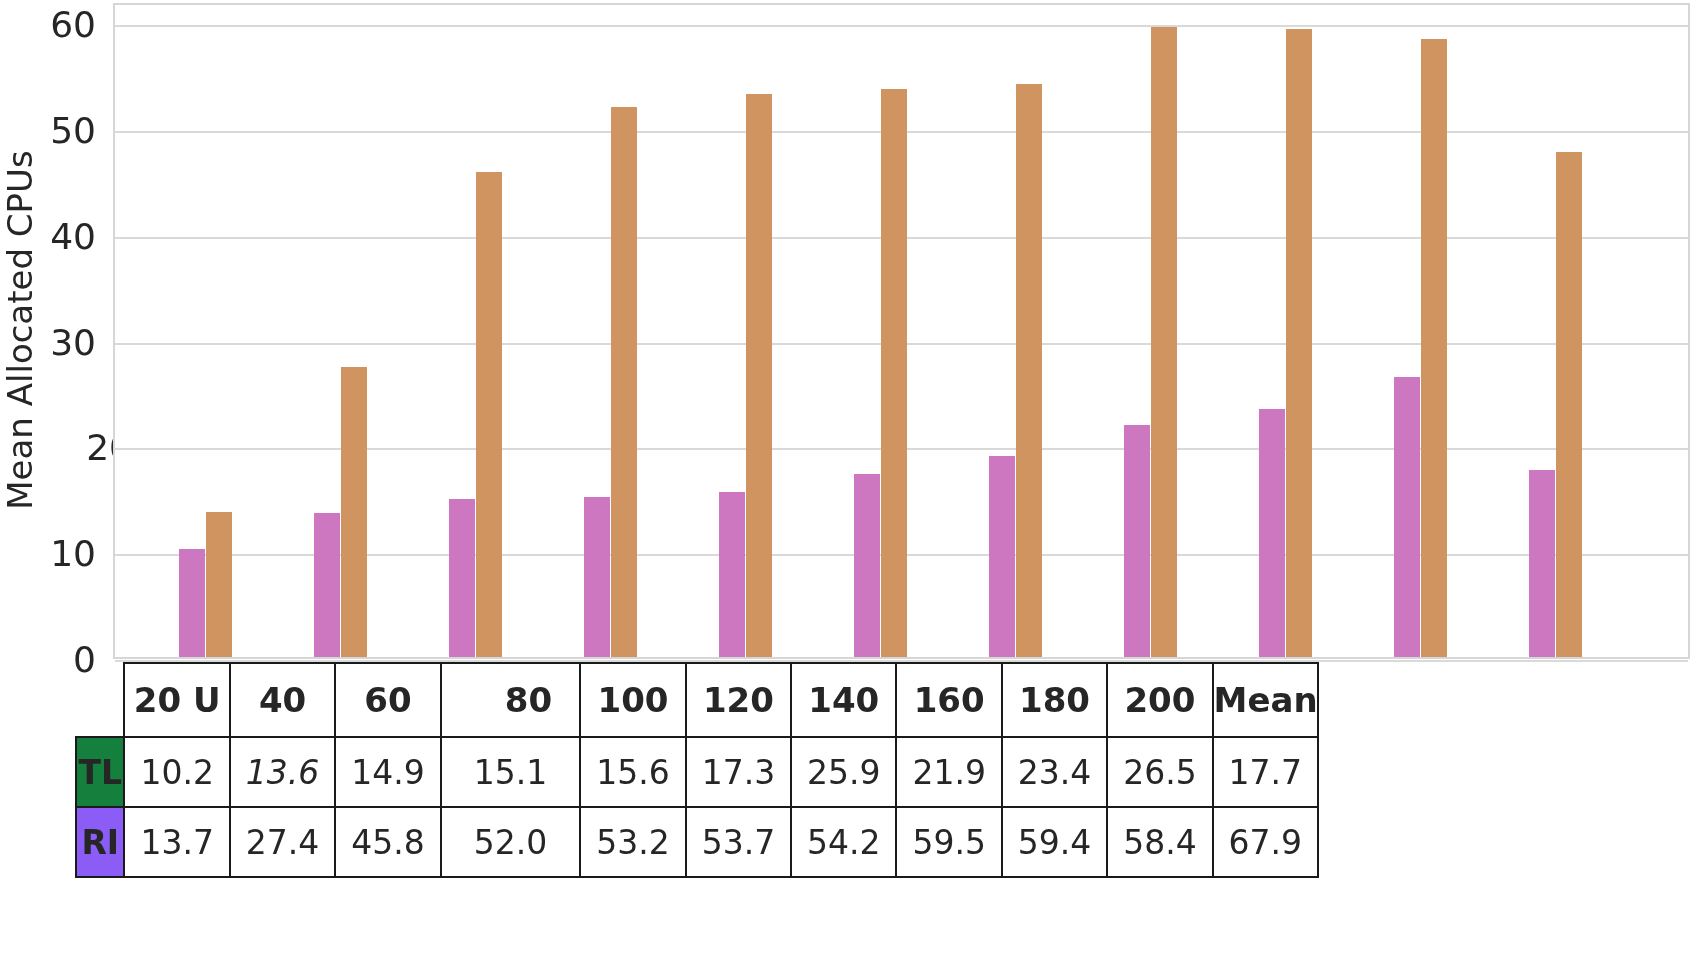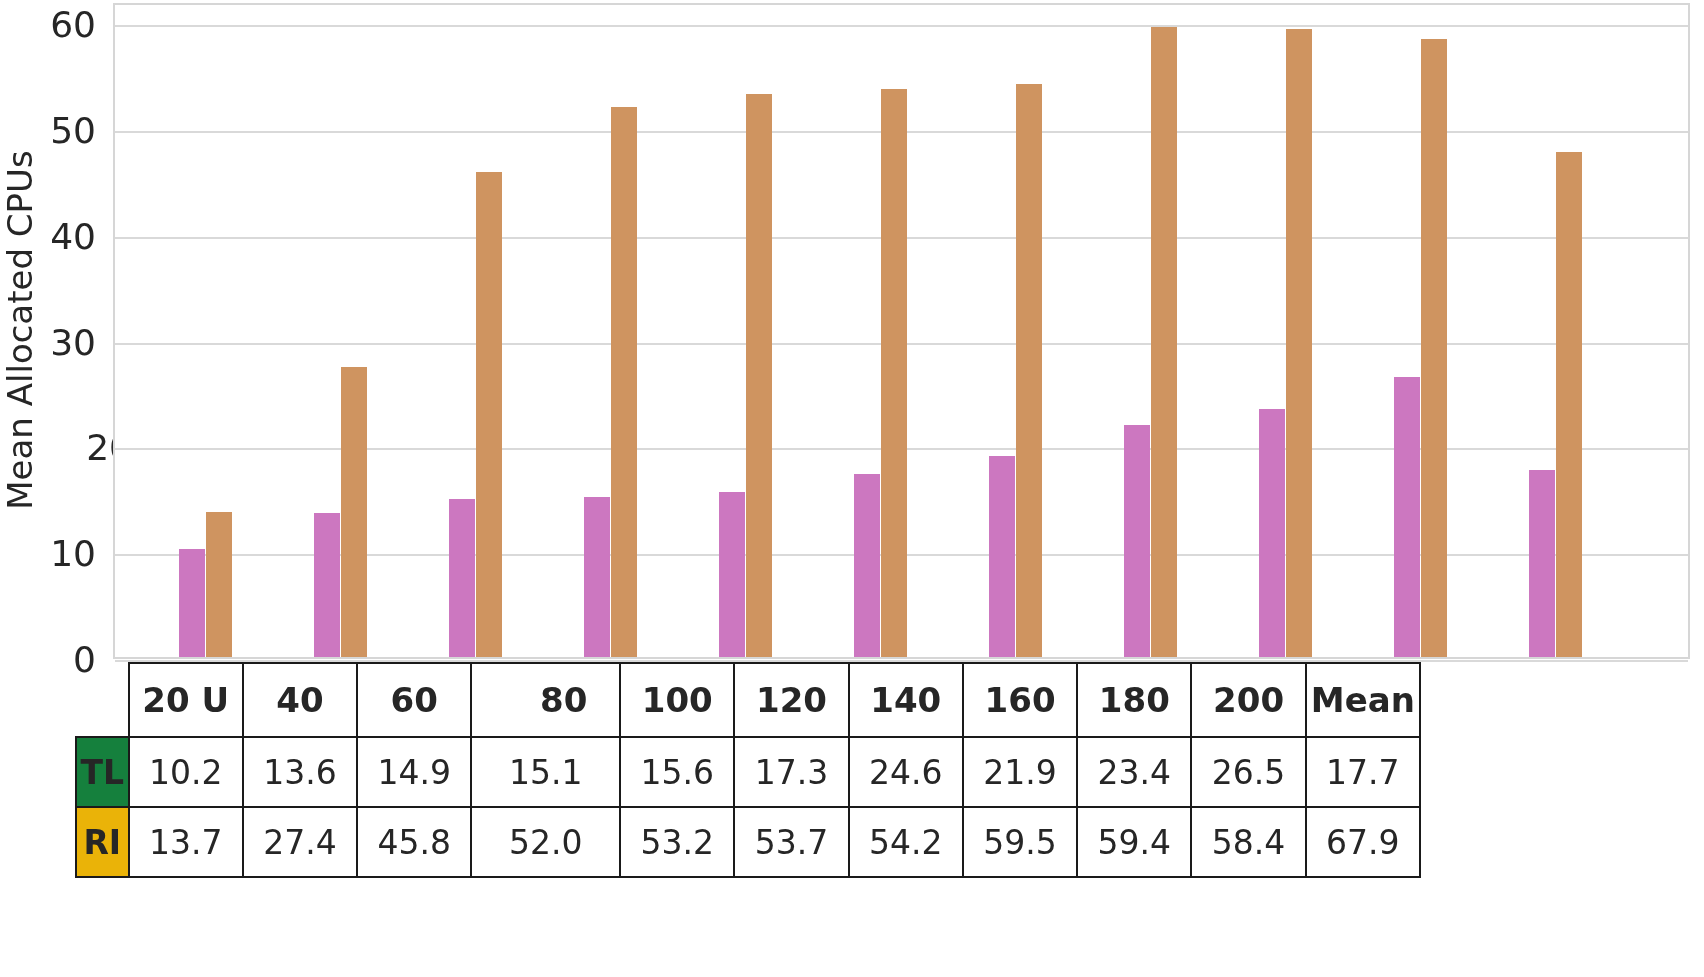--- a/index.html
+++ b/index.html
@@ -89,21 +89,21 @@
   
   .table-wrap {
     position: absolute;
     left: 75px;
     top: 662px;
     width: 1546px;
   }
   table.chart-table {
     border-collapse: collapse;
     table-layout: fixed;
-    width: 1346px;
+    width: 1244px;
   }
   table.chart-table td {
     border: 2px solid #1a1a1a;
     text-align: center;
     vertical-align: middle;
     font-size: 33px;
     color: #262626;
     height: 68px;
     padding: 0;
   }
@@ -214,33 +214,33 @@
             <td style="width: 8.72633%;">120</td>
             <td style="width: 8.72633%;">140</td>
             <td style="width: 8.72633%;">160</td>
             <td style="width: 8.72633%;">180</td>
             <td style="width: 8.72633%;">200</td>
             <td style="width: 8.72633%;">Mean</td>
           </tr>
           <tr>
             <td class="swatch tl" style="background: #15803d; width: 4.01035%;">TL</td>
             <td style="width: 8.72633%;">10.2</td>
-            <td style="width: 8.72633%;">13.6</td>
+            <td style="width: 8.72633%; font-style: italic;">13.6</td>
             <td style="width: 8.72633%;">14.9</td>
             <td style="width: 8.72633%;">15.1</td>
             <td style="width: 8.72633%;">15.6</td>
             <td style="width: 8.72633%;">17.3</td>
-            <td style="width: 8.72633%;">24.6</td>
+            <td style="width: 8.72633%;">25.9</td>
             <td style="width: 8.72633%;">21.9</td>
             <td style="width: 8.72633%;">23.4</td>
             <td style="width: 8.72633%; margin-left: 44px;">26.5</td>
             <td style="width: 8.72633%;">17.7</td>
           </tr>
           <tr>
-            <td class="swatch ri" style="background: #eab308; width: 4.01035%;">RI</td>
+            <td class="swatch ri" style="background: #8b5cf6; width: 4.01035%;">RI</td>
             <td style="width: 8.72633%;">13.7</td>
             <td style="width: 8.72633%;">27.4</td>
             <td style="width: 8.72633%;">45.8</td>
             <td style="width: 8.72633%;">52.0</td>
             <td style="width: 8.72633%;">53.2</td>
             <td style="width: 8.72633%;">53.7</td>
             <td style="width: 8.72633%;">54.2</td>
             <td style="width: 8.72633%;">59.5</td>
             <td style="width: 8.72633%;">59.4</td>
             <td style="width: 8.72633%;">58.4</td>

